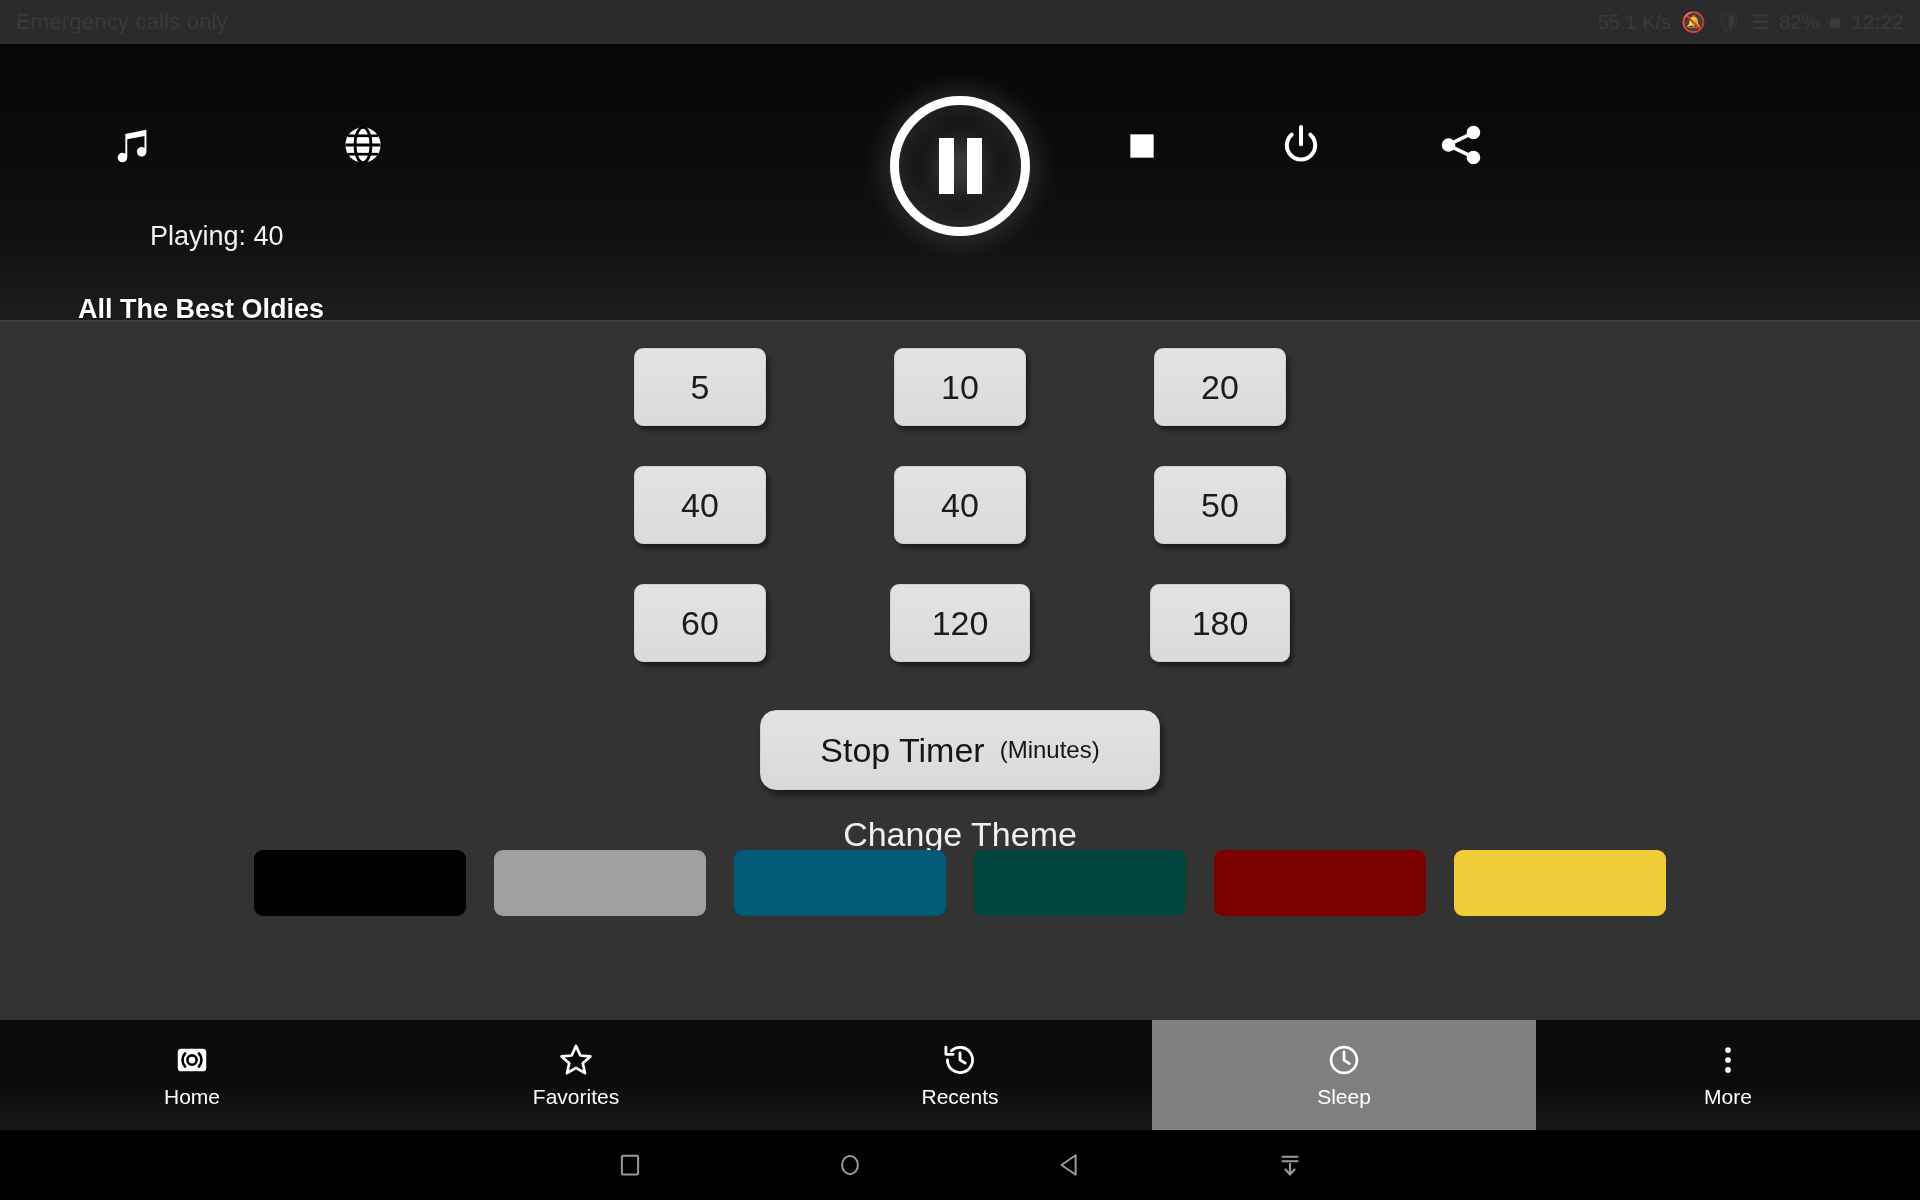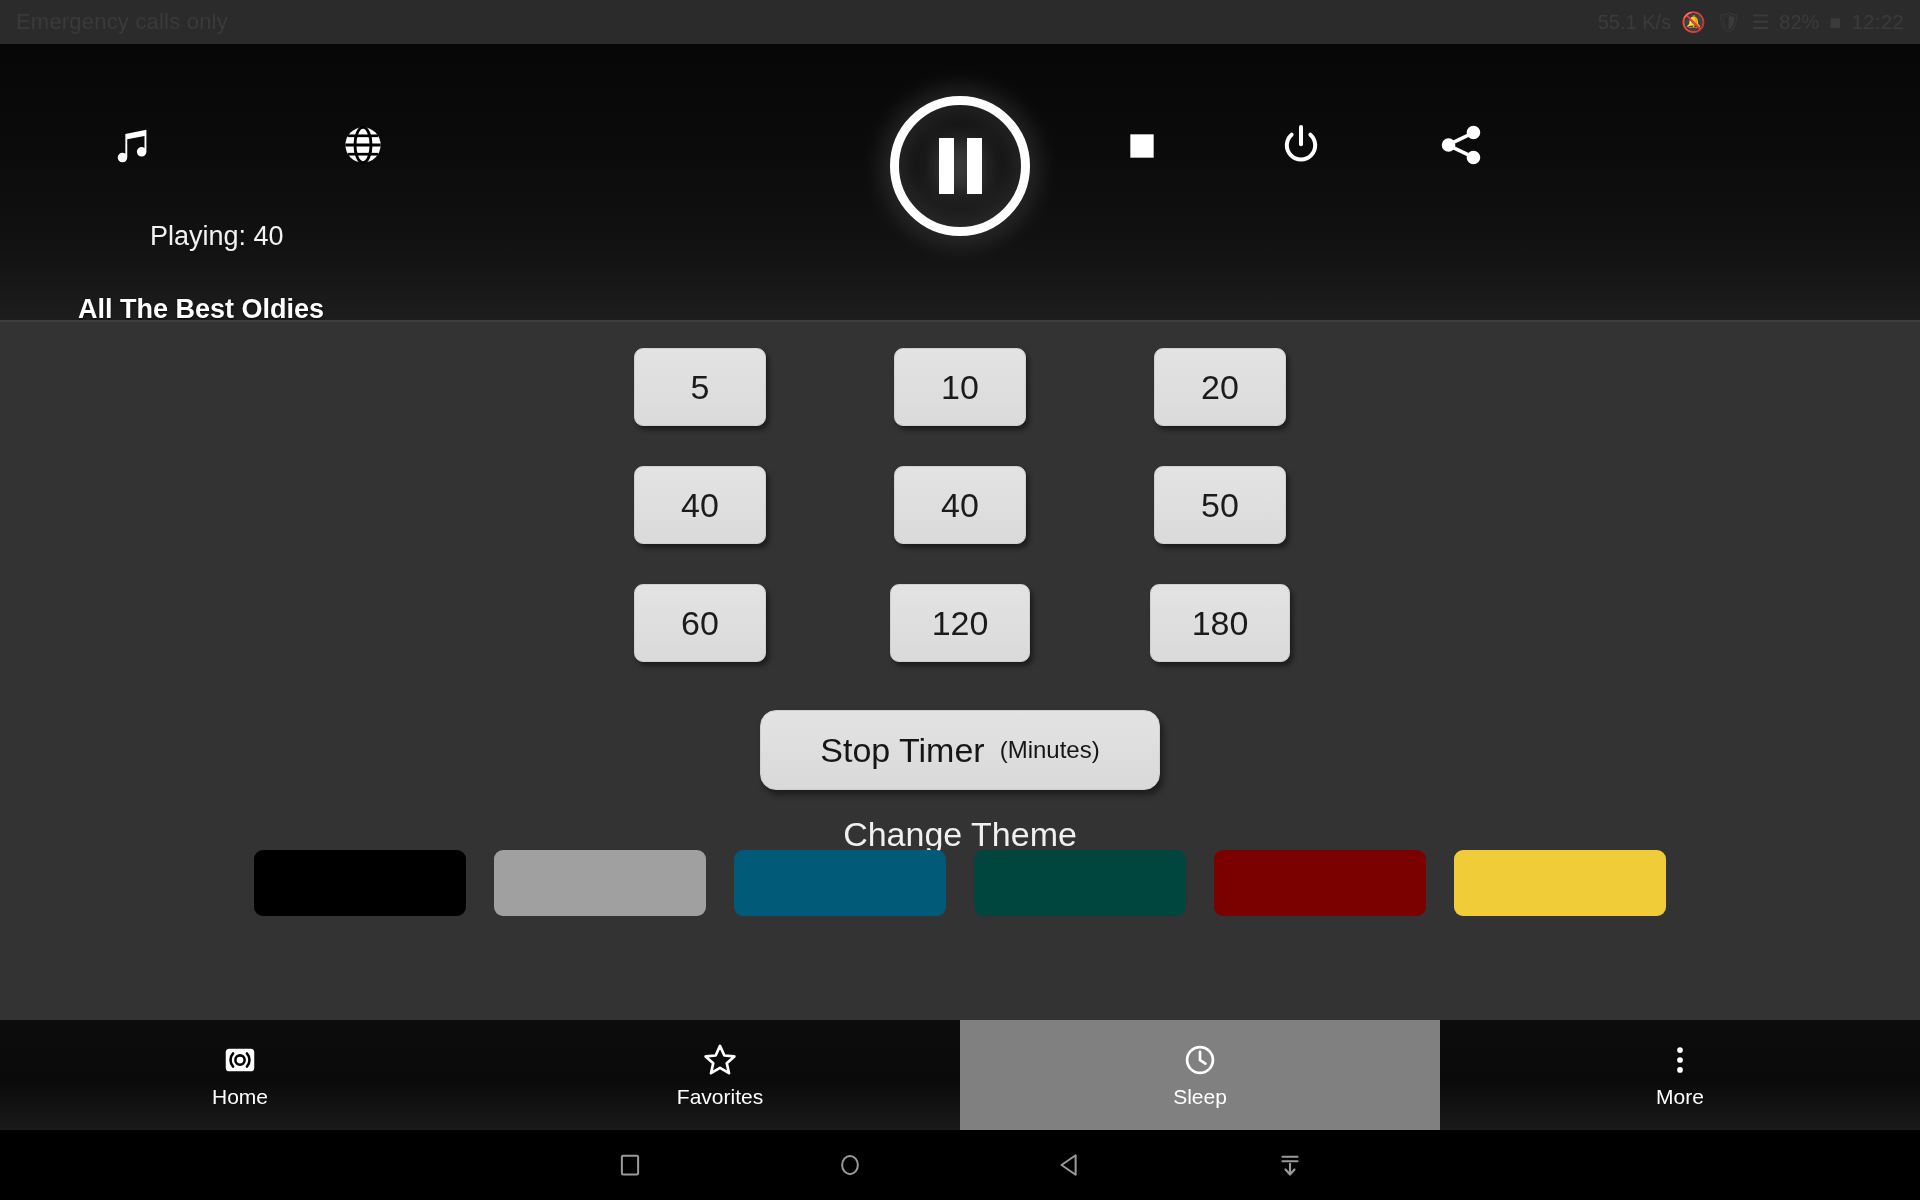--- a/index.html
+++ b/index.html
@@ -261,20 +261,28 @@
       <span class="navlabel">Home</span>
     </div>
 
     <div class="navitem">
       <svg width="36" height="36" viewBox="0 0 24 24" fill="none" stroke="#fff" stroke-width="1.8" stroke-linejoin="round">
         <polygon points="12,2.6 14.9,9 21.6,9.6 16.5,14.1 18,20.8 12,17.3 6,20.8 7.5,14.1 2.4,9.6 9.1,9"></polygon>
       </svg>
       <span class="navlabel">Favorites</span>
     </div>
 
+    <div class="navitem">
+      <svg width="36" height="36" viewBox="0 0 24 24" fill="none" stroke="#fff" stroke-width="1.9" stroke-linecap="round">
+        <path d="M3.6 12a8.4 8.4 0 1 0 2.6-6.1"></path>
+        <polyline points="2.6,3.4 2.6,8.2 7.4,8.2" stroke-linejoin="round"></polyline>
+        <polyline points="12,7.3 12,12 15.4,14"></polyline>
+      </svg>
+      <span class="navlabel">Recents</span>
+    </div>
 
     <div class="navitem active">
       <svg width="36" height="36" viewBox="0 0 24 24" fill="none" stroke="#fff" stroke-width="1.8" stroke-linecap="round">
         <circle cx="12" cy="12" r="8.6"></circle>
         <polyline points="12,6.6 12,12 15.6,14.4"></polyline>
       </svg>
       <span class="navlabel">Sleep</span>
     </div>
 
     <div class="navitem">

